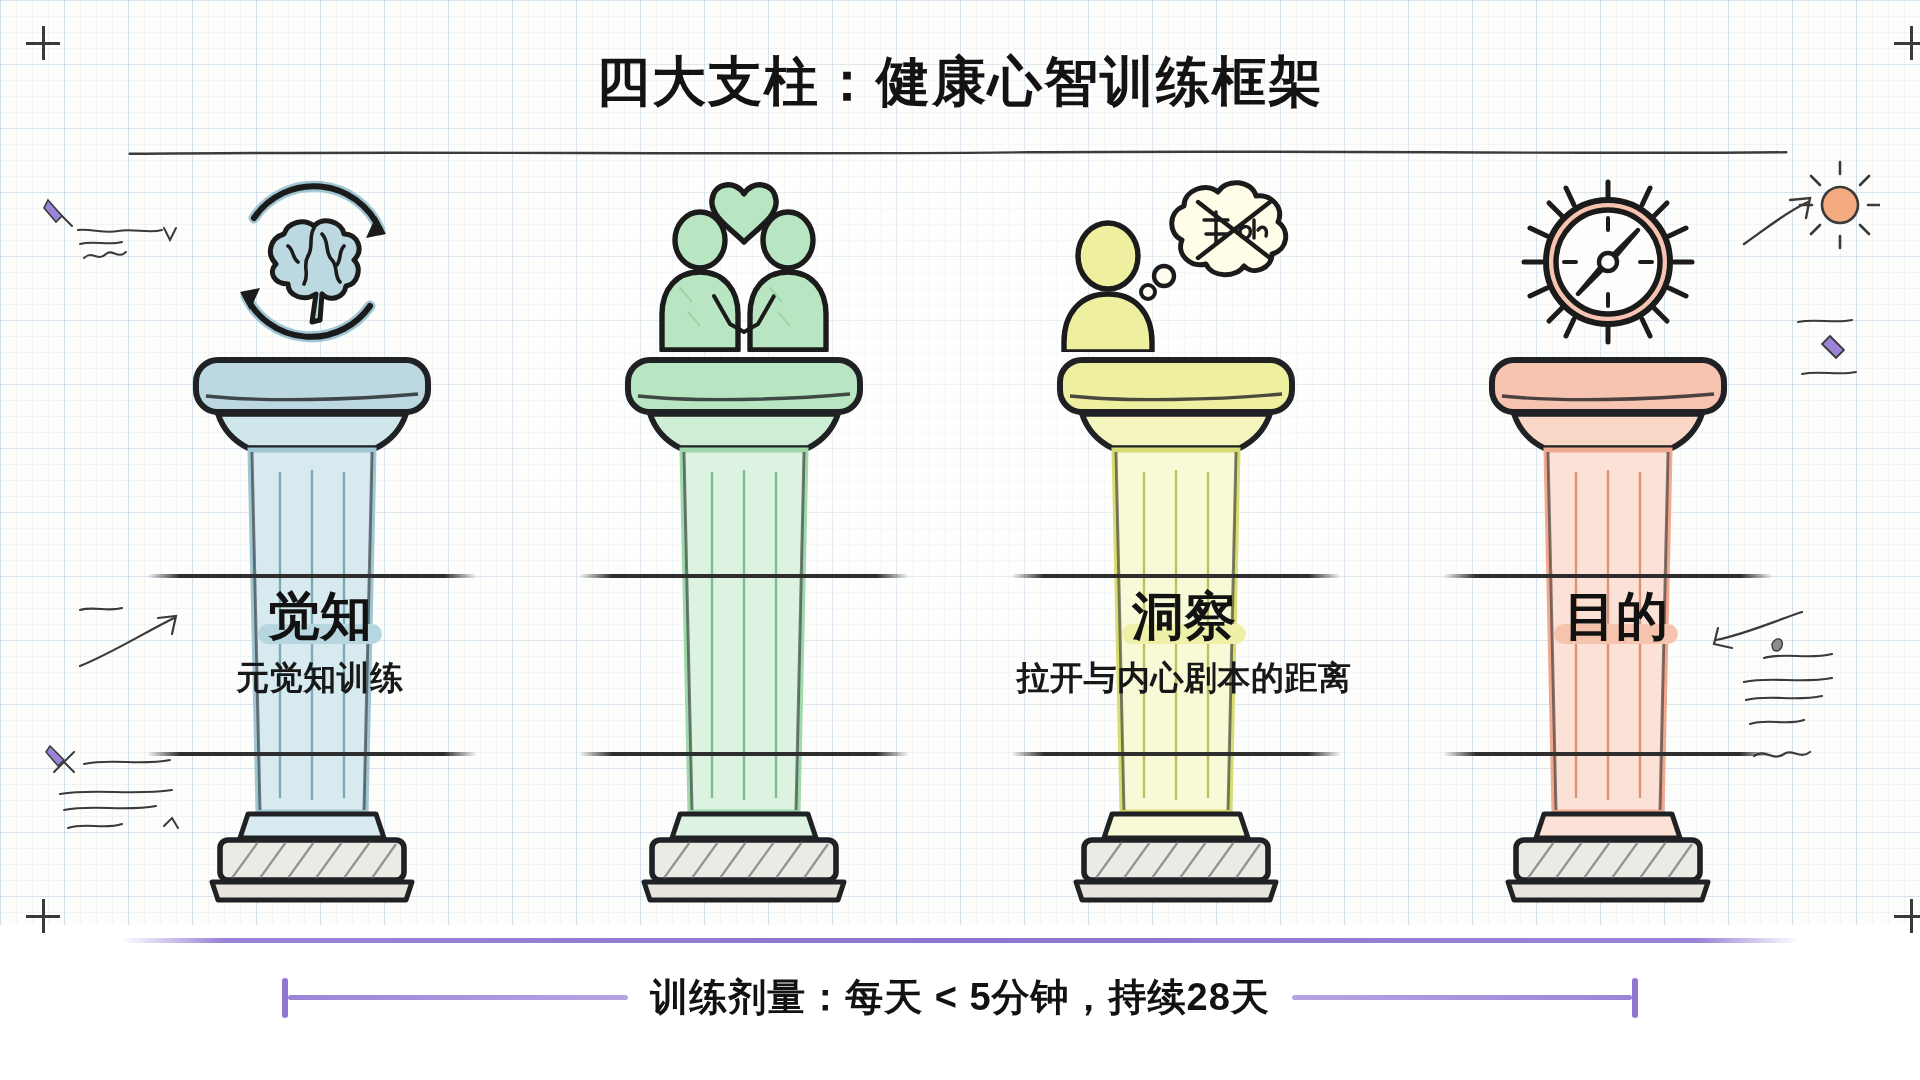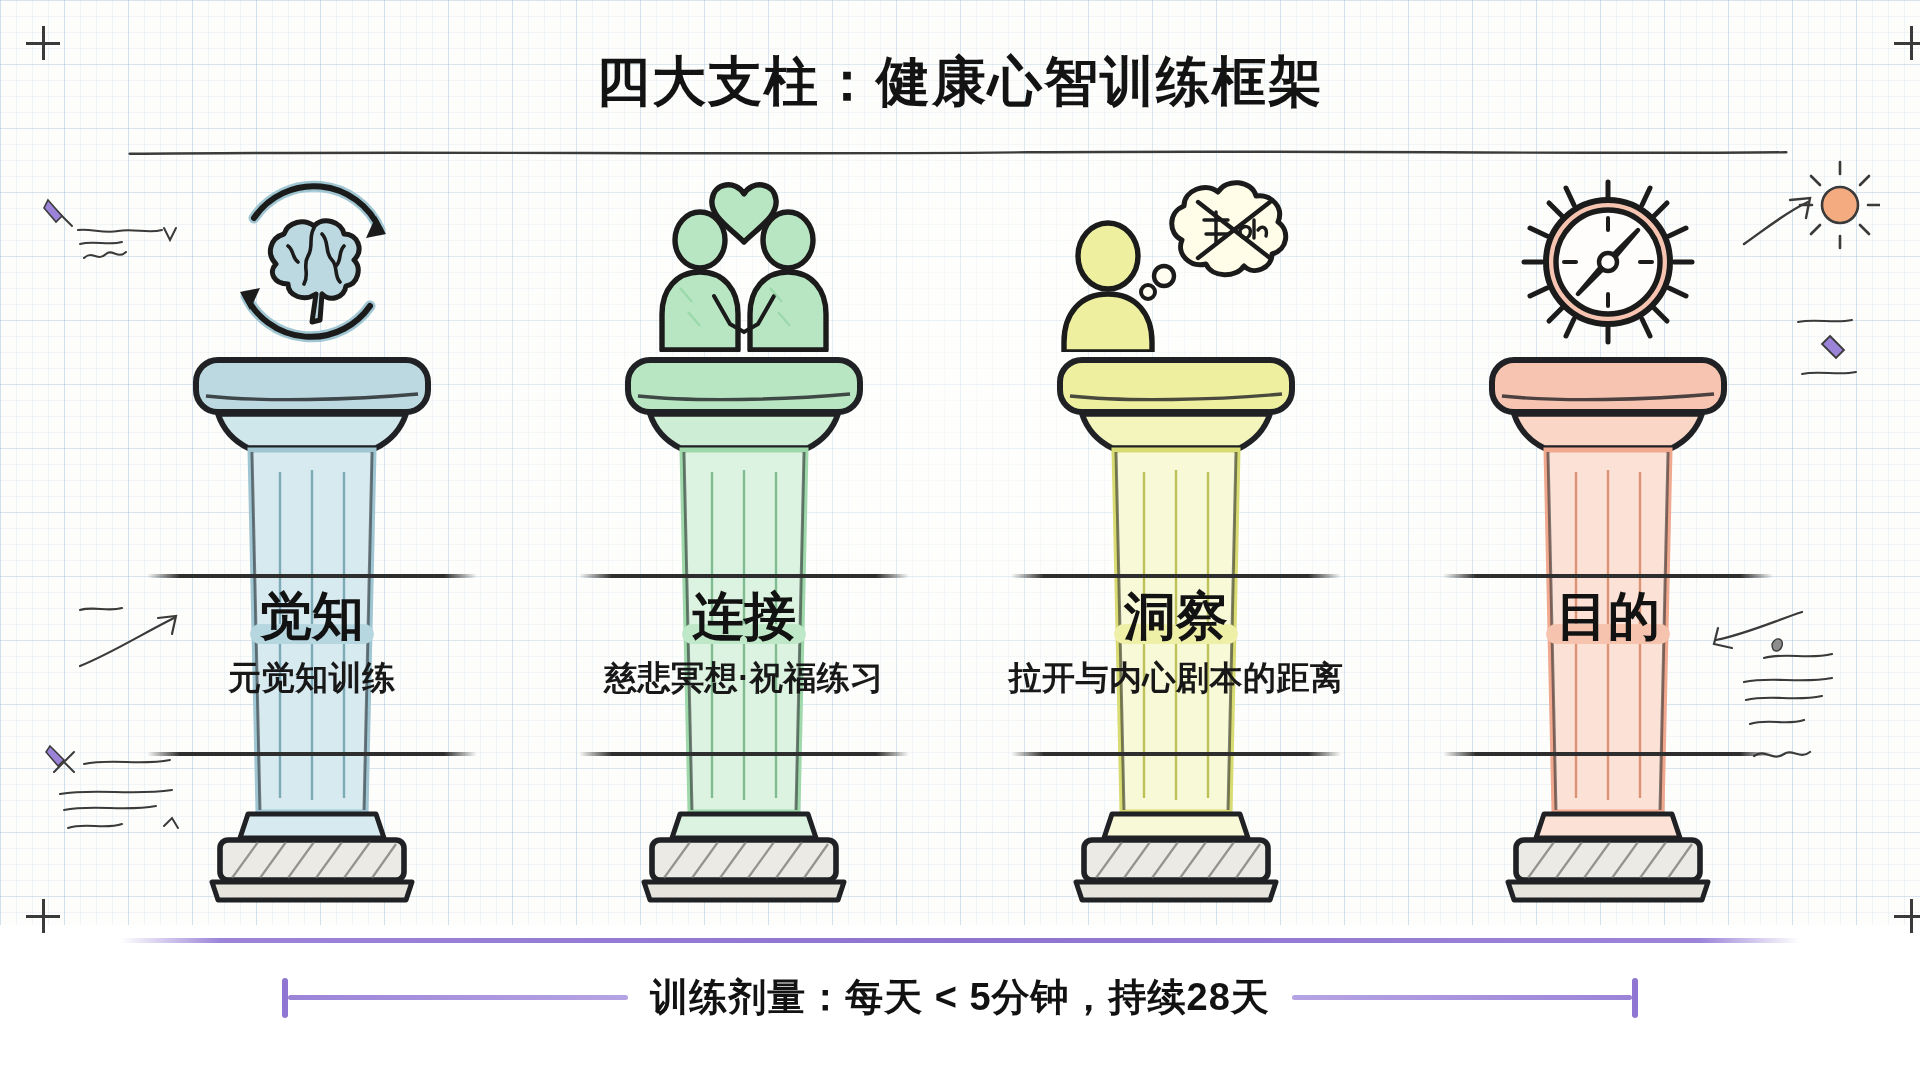--- a/index.html
+++ b/index.html
@@ -81,21 +81,21 @@
   }
 
   .icon-box { height: 182px; width: 100%; display:flex; align-items:flex-end; justify-content:center; }
   .icon-box svg { display:block; }
 
   .col-box { position: relative; width: 100%; height: 600px; }
   .col-box svg { position:absolute; left:50%; transform: translateX(-50%); top:0; }
 
   .label-block {
     position: absolute;
-    top: 238px; left: 0; width: 100%;
+    top: 238px; left: 8px; width: 100%;
     text-align: center;
     z-index: 5;
     pointer-events: none;
   }
   .p-title {
     display: inline-block;
     position: relative;
     font-size: 52px;
     font-weight: 800;
     color: #121212;
@@ -349,27 +349,20 @@
               <path d="M98,526 L124,490"></path>
               <path d="M126,526 L152,490"></path>
             <path d="M154,526 L180,490"></path>
               <path d="M182,526 L208,490"></path>
               <path d="M210,526 L234,492"></path>
           </g>
           <path d="M50,530 L250,530 L244,548 L56,548 Z" fill="#e6e4dd" stroke="#1f2124" stroke-width="5" stroke-linejoin="round"></path>
         </svg>
         <div class="shelf top"></div>
         <div class="shelf bot"></div>
-        <div class="label-block">
-          <div class="p-title">
-            <span class="hl" style="background:#bfe8c8"></span>
-            <span>连接</span>
-          </div>
-          <div class="p-sub">慈悲冥想·祝福练习</div>
-        </div>
       </div>
     </div>
 
     <div class="pillar">
       <div class="icon-box">
         <svg width="240" height="180" viewBox="0 0 240 180">
           <ellipse cx="52" cy="84" rx="30" ry="33" fill="#eef0a0" stroke="#1b1b1b" stroke-width="5.4"></ellipse>
           <path d="M52,122 C24,122 8,142 8,170 L8,180 L96,180 L96,170 C96,142 80,122 52,122 Z" fill="#eef0a0" stroke="#1b1b1b" stroke-width="5.4" stroke-linejoin="round"></path>
           <circle cx="92" cy="120" r="7" fill="#fffdf0" stroke="#1b1b1b" stroke-width="4"></circle>
           <circle cx="108" cy="104" r="10" fill="#fffdf0" stroke="#1b1b1b" stroke-width="4.4"></circle>

